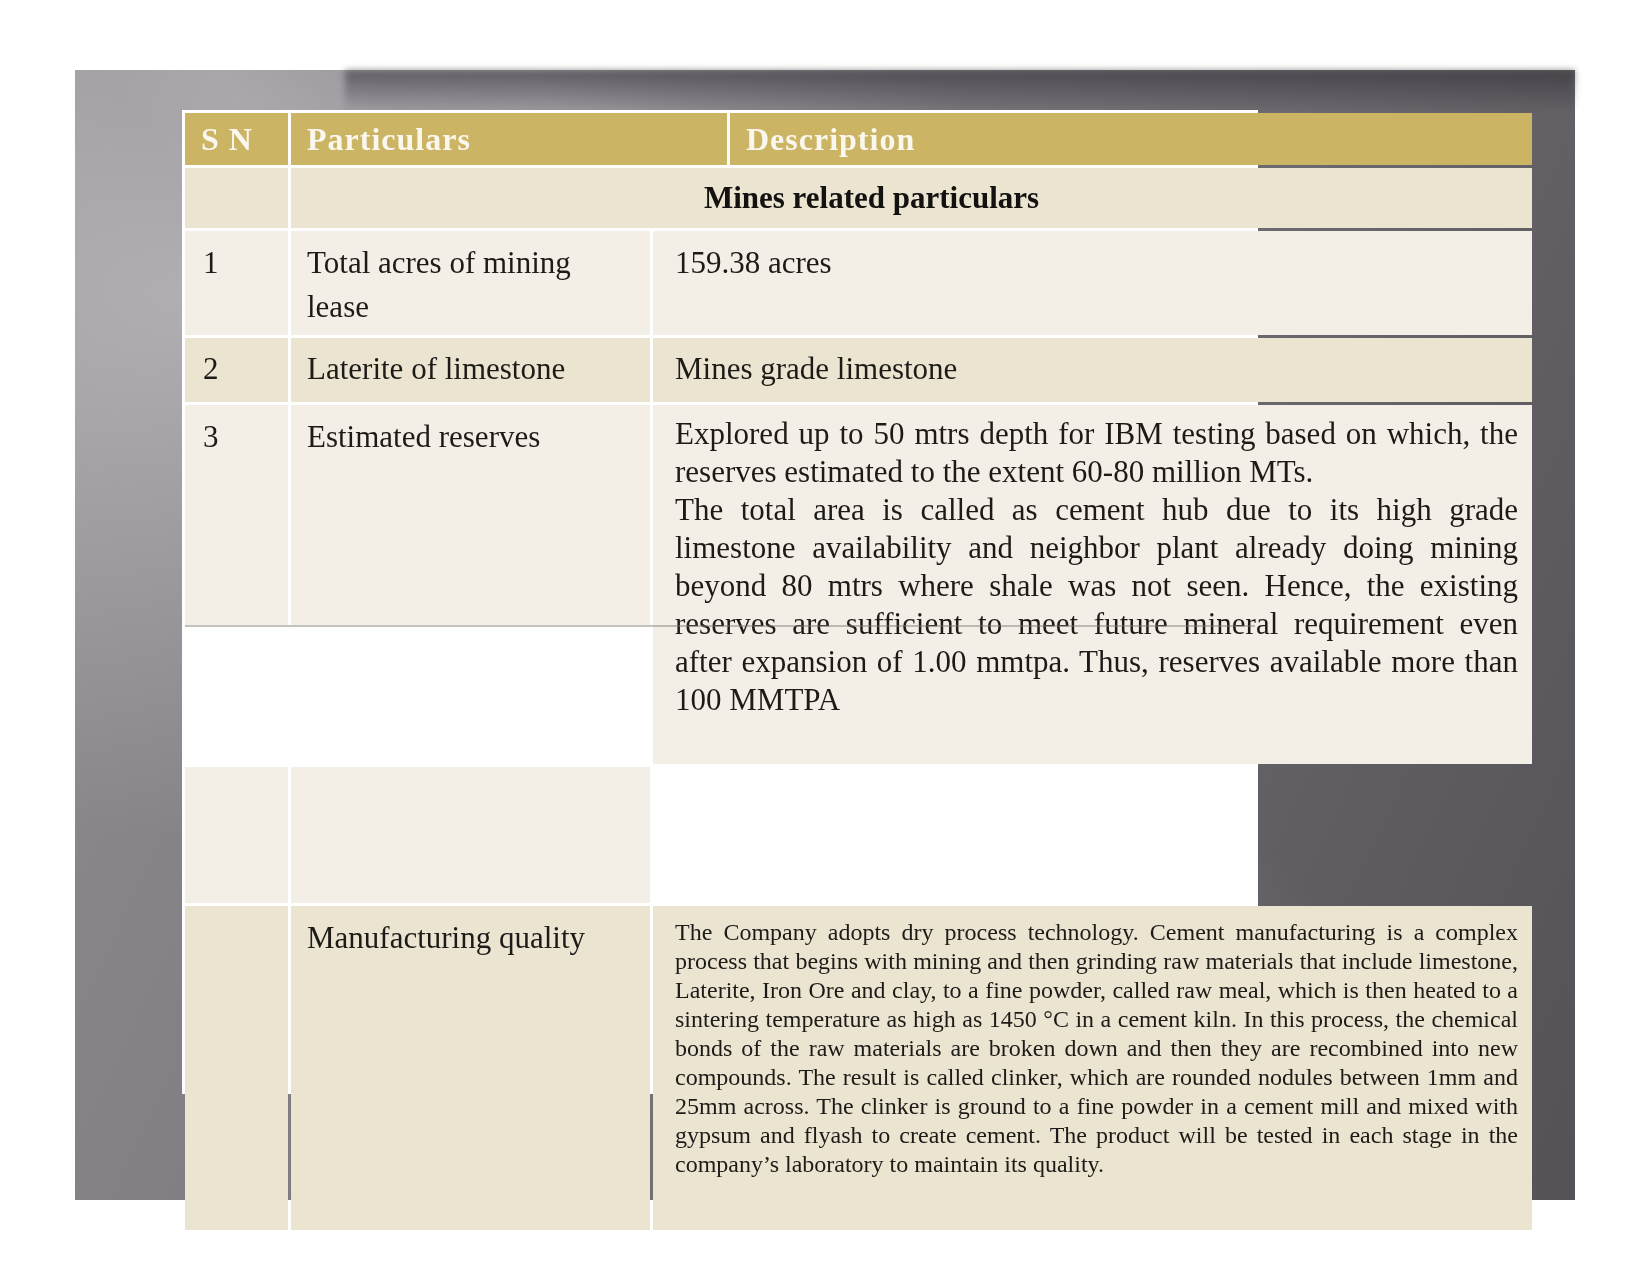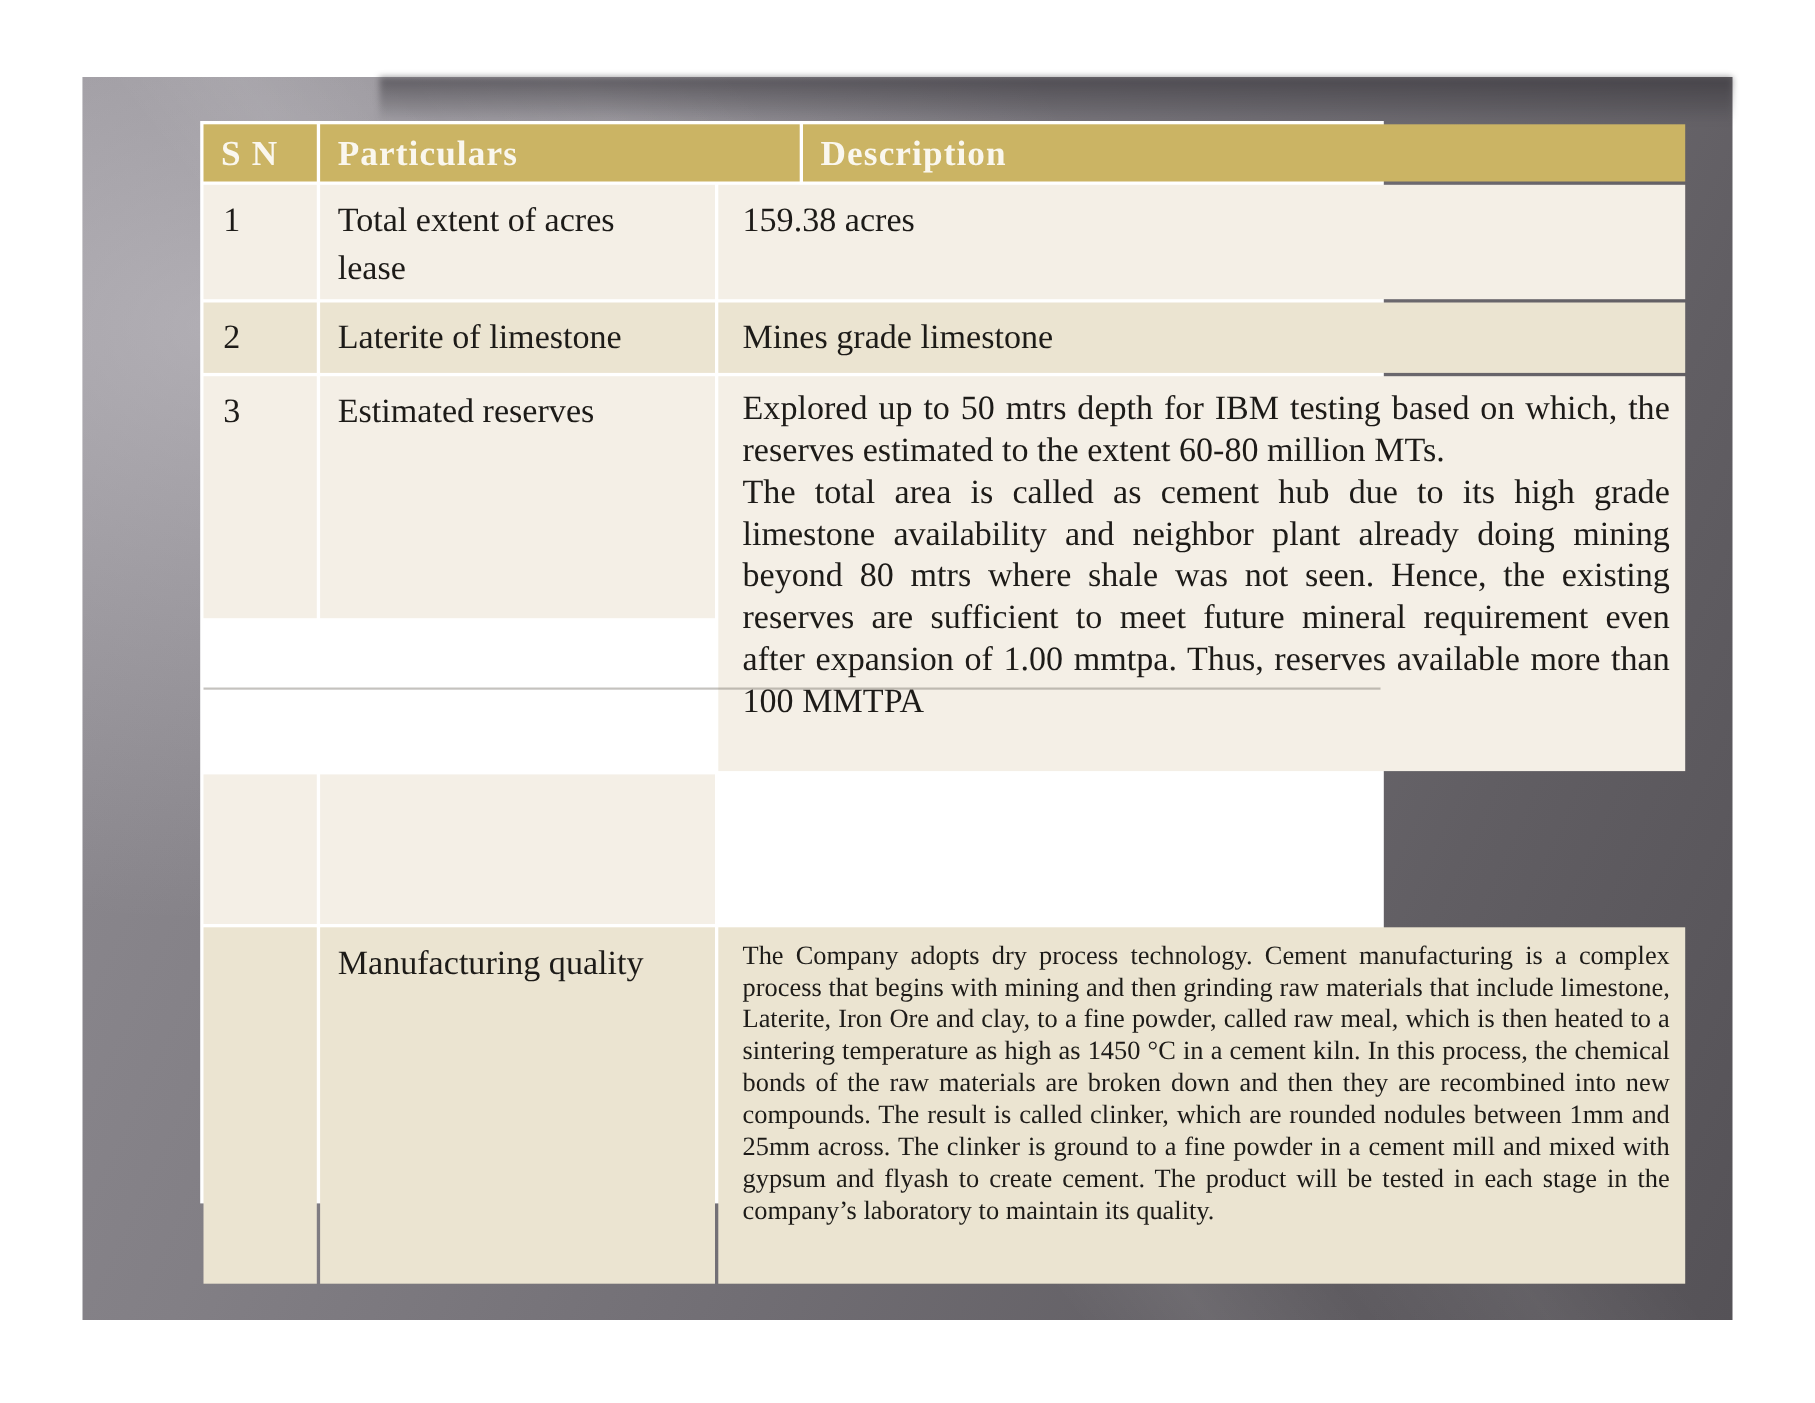--- a/index.html
+++ b/index.html
@@ -61,24 +61,28 @@
 <div class="page">
   <div class="slide">
     <div class="tbl">
 
       <div class="row r-header">
         <div class="cell c1 gold hdr-txt">S N</div>
         <div class="cell c2h gold hdr-txt">Particulars</div>
         <div class="cell c3h gold hdr-txt">Description</div>
       </div>
 
+      <div class="row r-mines">
+        <div class="cell c1 dark"></div>
+        <div class="cell cmg dark section-title">Mines related particulars</div>
+      </div>
 
       <div class="row r1">
         <div class="cell c1 light sn-txt">1</div>
-        <div class="cell c2b light lbl-txt">Total extent of acres lease</div>
+        <div class="cell c2b light lbl-txt">Total acres of mining lease</div>
         <div class="cell c3b light desc-txt">159.38 acres</div>
       </div>
 
       <div class="row r2">
         <div class="cell c1 dark sn-txt">2</div>
         <div class="cell c2b dark lbl-txt">Laterite of limestone</div>
         <div class="cell c3b dark desc-txt">Mines grade limestone</div>
       </div>
 
       <div class="row r3">

